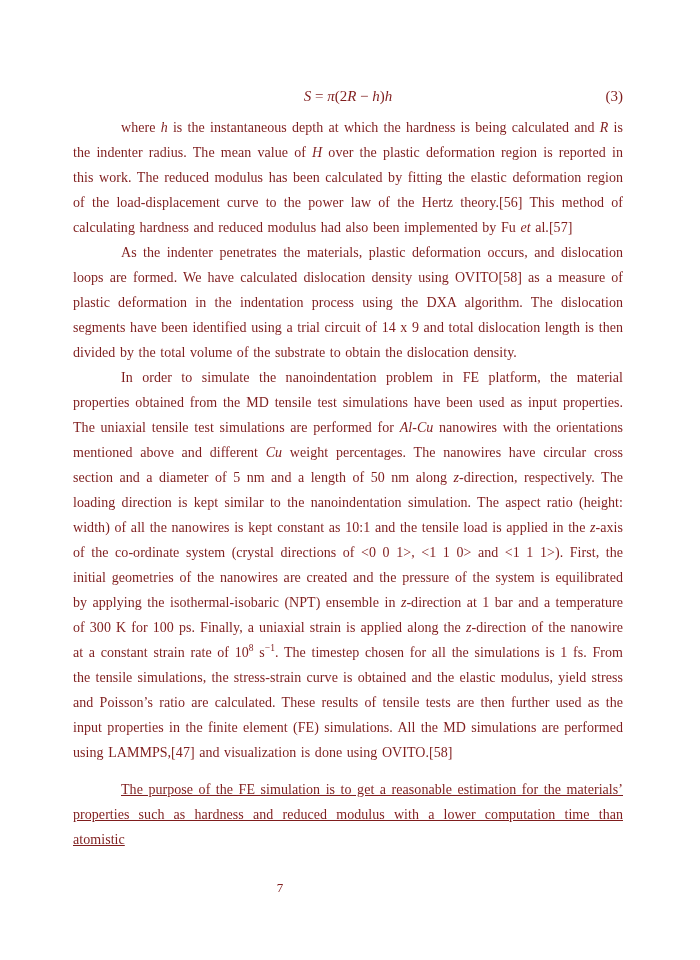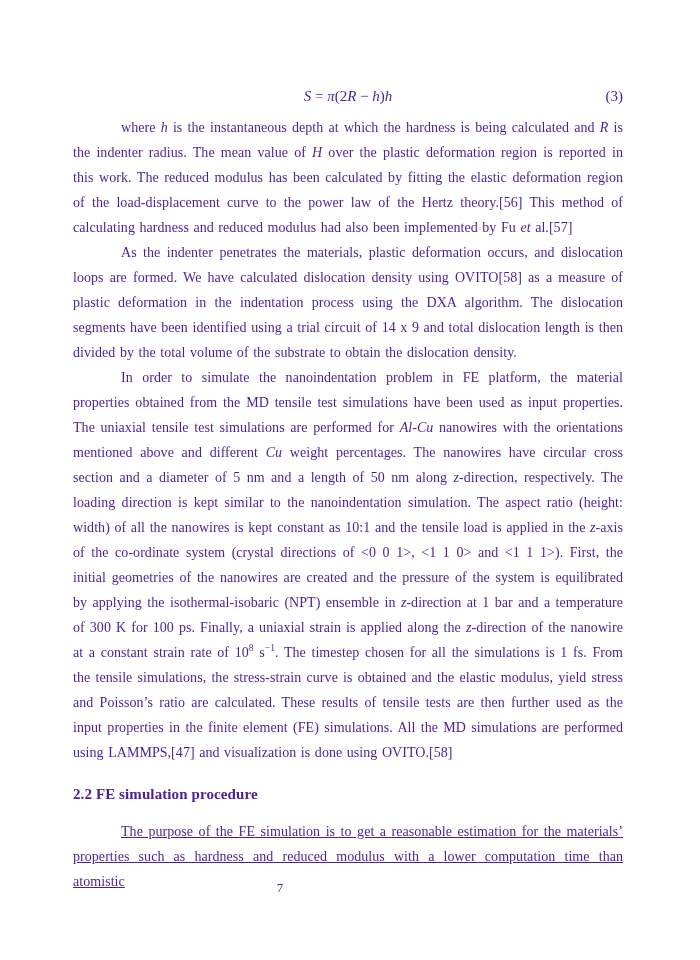--- a/index.html
+++ b/index.html
@@ -4,21 +4,21 @@
 <style>
   * { margin: 0; padding: 0; box-sizing: border-box; }
   html, body { width: 700px; height: 960px; }
   body { background: #ffffff; overflow: hidden; }
   .page {
     position: relative;
     width: 560px;
     height: 960px;
     background: #ffffff;
     font-family: "Liberation Serif", serif;
-    color: #4c1d95;
+    color: #7f1d1d;
   }
   .content {
     position: absolute;
     left: 73px;
     top: 84px;
     width: 550px;
   }
   .equation-row {
     position: relative;
     text-align: center;
@@ -76,20 +76,19 @@
       <span class="equation-body"><i>S</i> = <i>π</i>(2<i>R</i> − <i>h</i>)<i>h</i></span>
       <span class="equation-number">(3)</span>
     </div>
 
     <p class="body-para">where <i>h</i> is the instantaneous depth at which the hardness is being calculated and <i>R</i> is the indenter radius. The mean value of <i>H</i> over the plastic deformation region is reported in this work. The reduced modulus has been calculated by fitting the elastic deformation region of the load-displacement curve to the power law of the Hertz theory.[56] This method of calculating hardness and reduced modulus had also been implemented by Fu <i>et</i> al.[57]</p>
 
     <p class="body-para">As the indenter penetrates the materials, plastic deformation occurs, and dislocation loops are formed. We have calculated dislocation density using OVITO[58] as a measure of plastic deformation in the indentation process using the DXA algorithm. The dislocation segments have been identified using a trial circuit of 14 x 9 and total dislocation length is then divided by the total volume of the substrate to obtain the dislocation density.</p>
 
     <p class="body-para">In order to simulate the nanoindentation problem in FE platform, the material properties obtained from the MD tensile test simulations have been used as input properties. The uniaxial tensile test simulations are performed for <i>Al-Cu</i> nanowires with the orientations mentioned above and different <i>Cu</i> weight percentages. The nanowires have circular cross section and a diameter of 5 nm and a length of 50 nm along <i>z</i>-direction, respectively. The loading direction is kept similar to the nanoindentation simulation. The aspect ratio (height: width) of all the nanowires is kept constant as 10:1 and the tensile load is applied in the <i>z</i>-axis of the co-ordinate system (crystal directions of &lt;0 0 1&gt;, &lt;1 1 0&gt; and &lt;1 1 1&gt;). First, the initial geometries of the nanowires are created and the pressure of the system is equilibrated by applying the isothermal-isobaric (NPT) ensemble in <i>z</i>-direction at 1 bar and a temperature of 300 K for 100 ps. Finally, a uniaxial strain is applied along the <i>z</i>-direction of the nanowire at a constant strain rate of 10<sup>8</sup> s<sup>−1</sup>. The timestep chosen for all the simulations is 1 fs. From the tensile simulations, the stress-strain curve is obtained and the elastic modulus, yield stress and Poisson’s ratio are calculated. These results of tensile tests are then further used as the input properties in the finite element (FE) simulations. All the MD simulations are performed using LAMMPS,[47] and visualization is done using OVITO.[58]</p>
 
-    <h2 class="section-heading">2.2 FE simulation procedure</h2>
 
     <p class="body-para after-heading">The purpose of the FE simulation is to get a reasonable estimation for the materials’ properties such as hardness and reduced modulus with a lower computation time than atomistic</p>
 
   </div>
 
   <div class="page-number">7</div>
 </div>
 
 </body></html>

